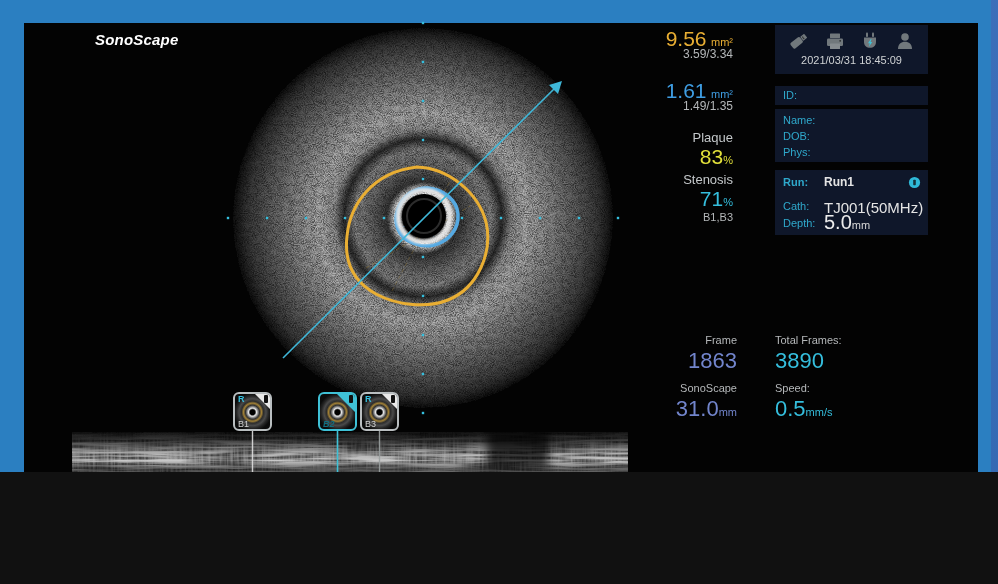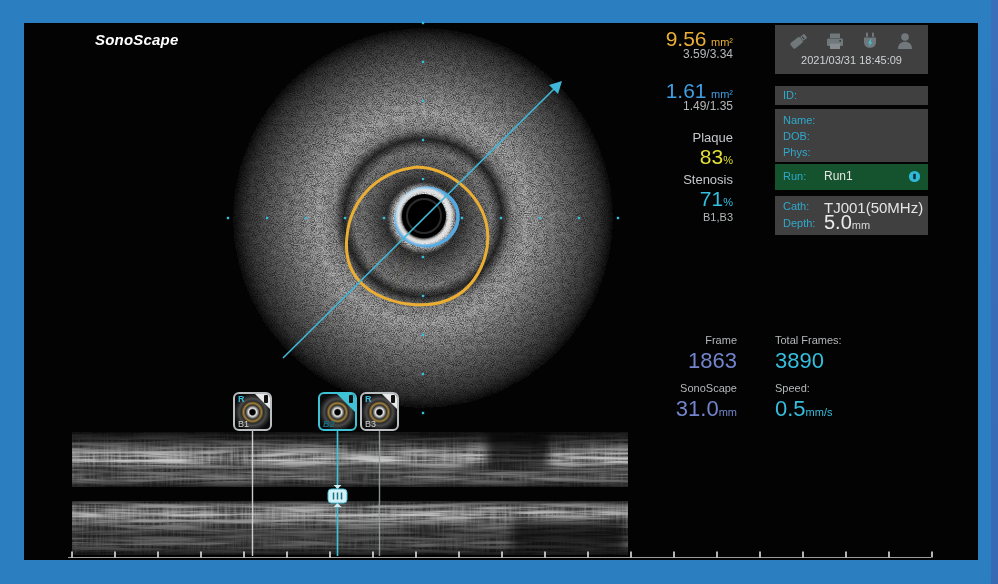--- a/index.html
+++ b/index.html
@@ -1,17 +1,17 @@
 <!DOCTYPE html>
 <html><head>
 <meta charset="utf-8">
 <style>
   html,body{margin:0;padding:0;background:#111;}
   *{box-sizing:border-box;}
-  .stage{position:relative;width:998px;height:584px;background:#2b7fc1;overflow:hidden;
+  .stage{position:relative;width:998px;height:472px;background:#2b7fc1;overflow:hidden;
          font-family:"Liberation Sans",sans-serif;}
   .stage::after{content:"";position:absolute;right:0;top:0;width:7px;height:100%;
          background:linear-gradient(180deg,#4c5fb2,#3f55a6);opacity:.5;pointer-events:none;}
   .screen{position:absolute;left:24px;top:23px;width:954px;height:537px;background:#030303;}
   .gfx{position:absolute;left:0;top:0;}
 
   .logo{position:absolute;left:95px;top:31px;color:#fff;font-size:15px;font-weight:bold;
         font-style:italic;letter-spacing:.2px;}
 
   
@@ -25,27 +25,27 @@
   .bright-yellow{color:#e0df3a;} .slate{color:#7285cc;}
 
   
   .frame-left{position:absolute;left:580px;top:0;width:157px;text-align:right;}
   .frame-right{position:absolute;left:775px;top:0;width:160px;text-align:left;}
   .flabel{font-size:11px;color:#b5b8ba;}
   .fvalue{font-size:22px;}
   .funit{font-size:11px;}
 
   
-  .panel-box{position:absolute;left:775px;width:153px;background:#404040;}
+  .panel-box{position:absolute;left:775px;width:153px;background:#0f172a;}
   .pb-icons{top:25px;height:49px;}
   .icon-row{display:flex;justify-content:center;gap:15px;padding-top:6px;align-items:center;}
   .datetime{text-align:center;font-size:11px;color:#cfd2d4;margin-top:3px;}
   .pb-id{top:86px;height:19px;}
   .pb-info{top:109px;height:53px;}
-  .pb-run{top:164px;height:26px;background:#14532d;}
+  .pb-run{top:170px;height:26px;background:#0f172a;font-weight:bold;}
   .pb-cath{top:196px;height:39px;}
   .plabel{position:absolute;left:8px;font-size:11px;color:#2fa9cc;}
   .pvalue{position:absolute;left:49px;font-size:12px;color:#e4e4e4;}
   .depth-big{position:absolute;left:49px;font-size:20px;color:#ececec;}
   .depth-big .funit{color:#d8d8d8;}
 
   
   .thumb{position:absolute;top:392px;width:39px;height:39px;border-radius:6px;
          border:2px solid #b9bec0;overflow:hidden;
          background:

